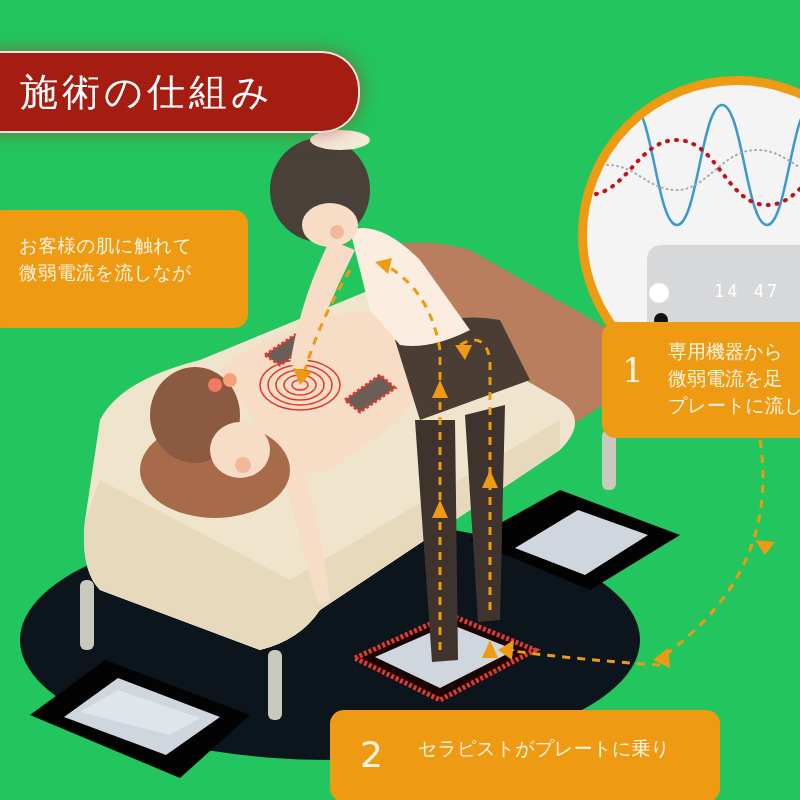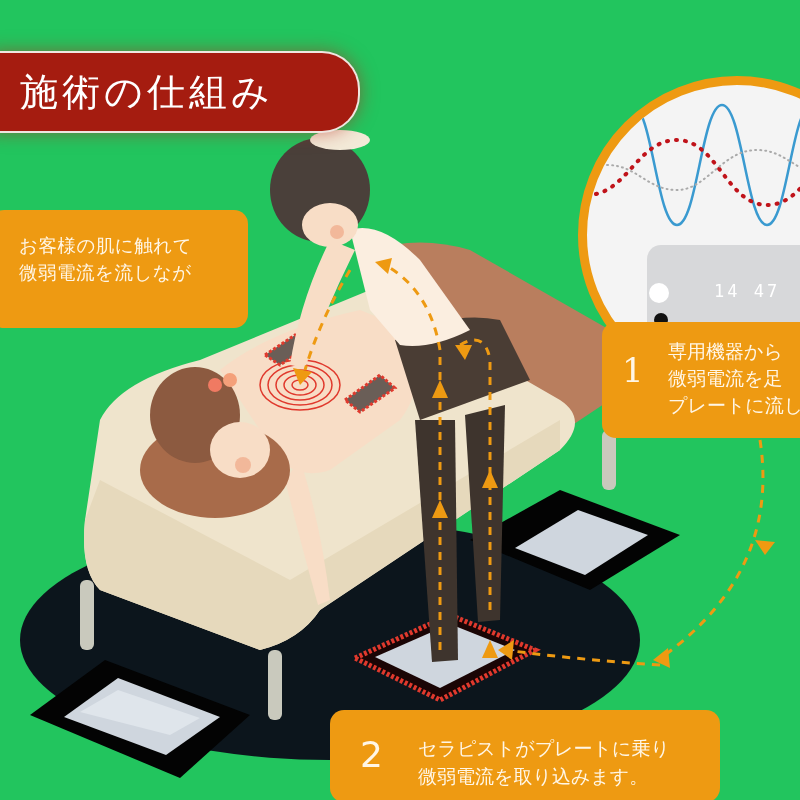--- a/index.html
+++ b/index.html
@@ -154,17 +154,16 @@
       <div>専用機器から</div>
       <div>微弱電流を足</div>
       <div>プレートに流し</div>
     </div>
   </div>
 
   <div class="callout callout-2">
     <div class="num">2</div>
     <div class="txt">
       <div>セラピストがプレートに乗り</div>
-      <div>微弱電流を取り込みます。</div>
     </div>
   </div>
 
 </div>
 
 </body></html>

